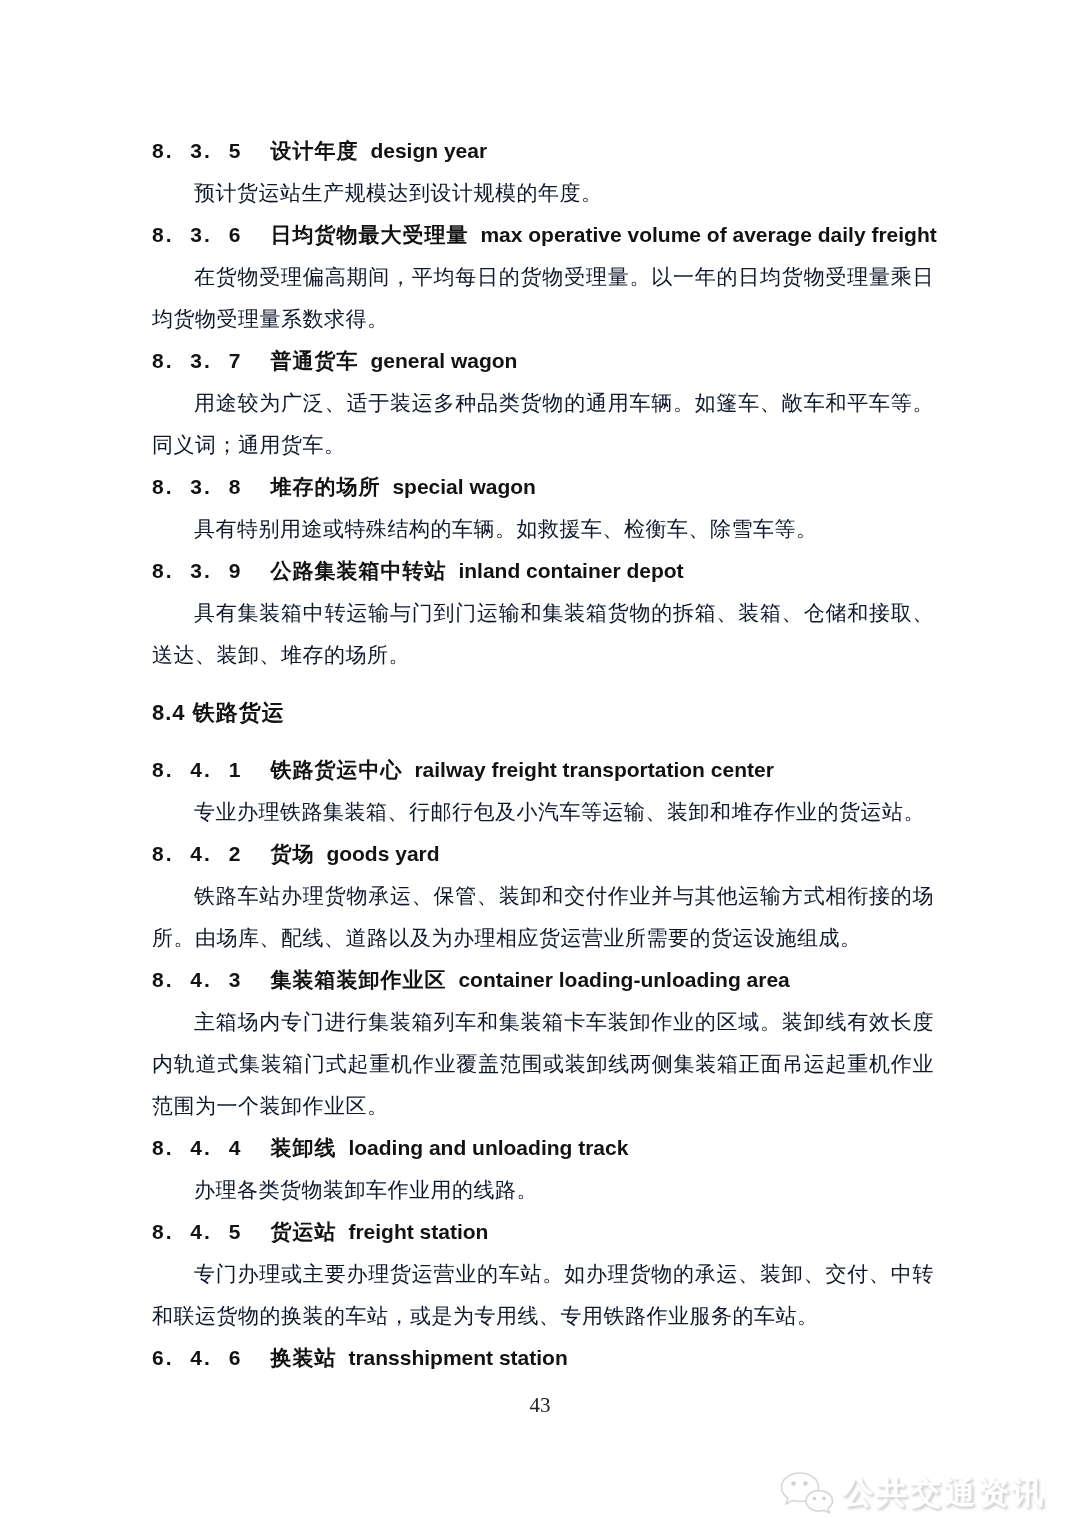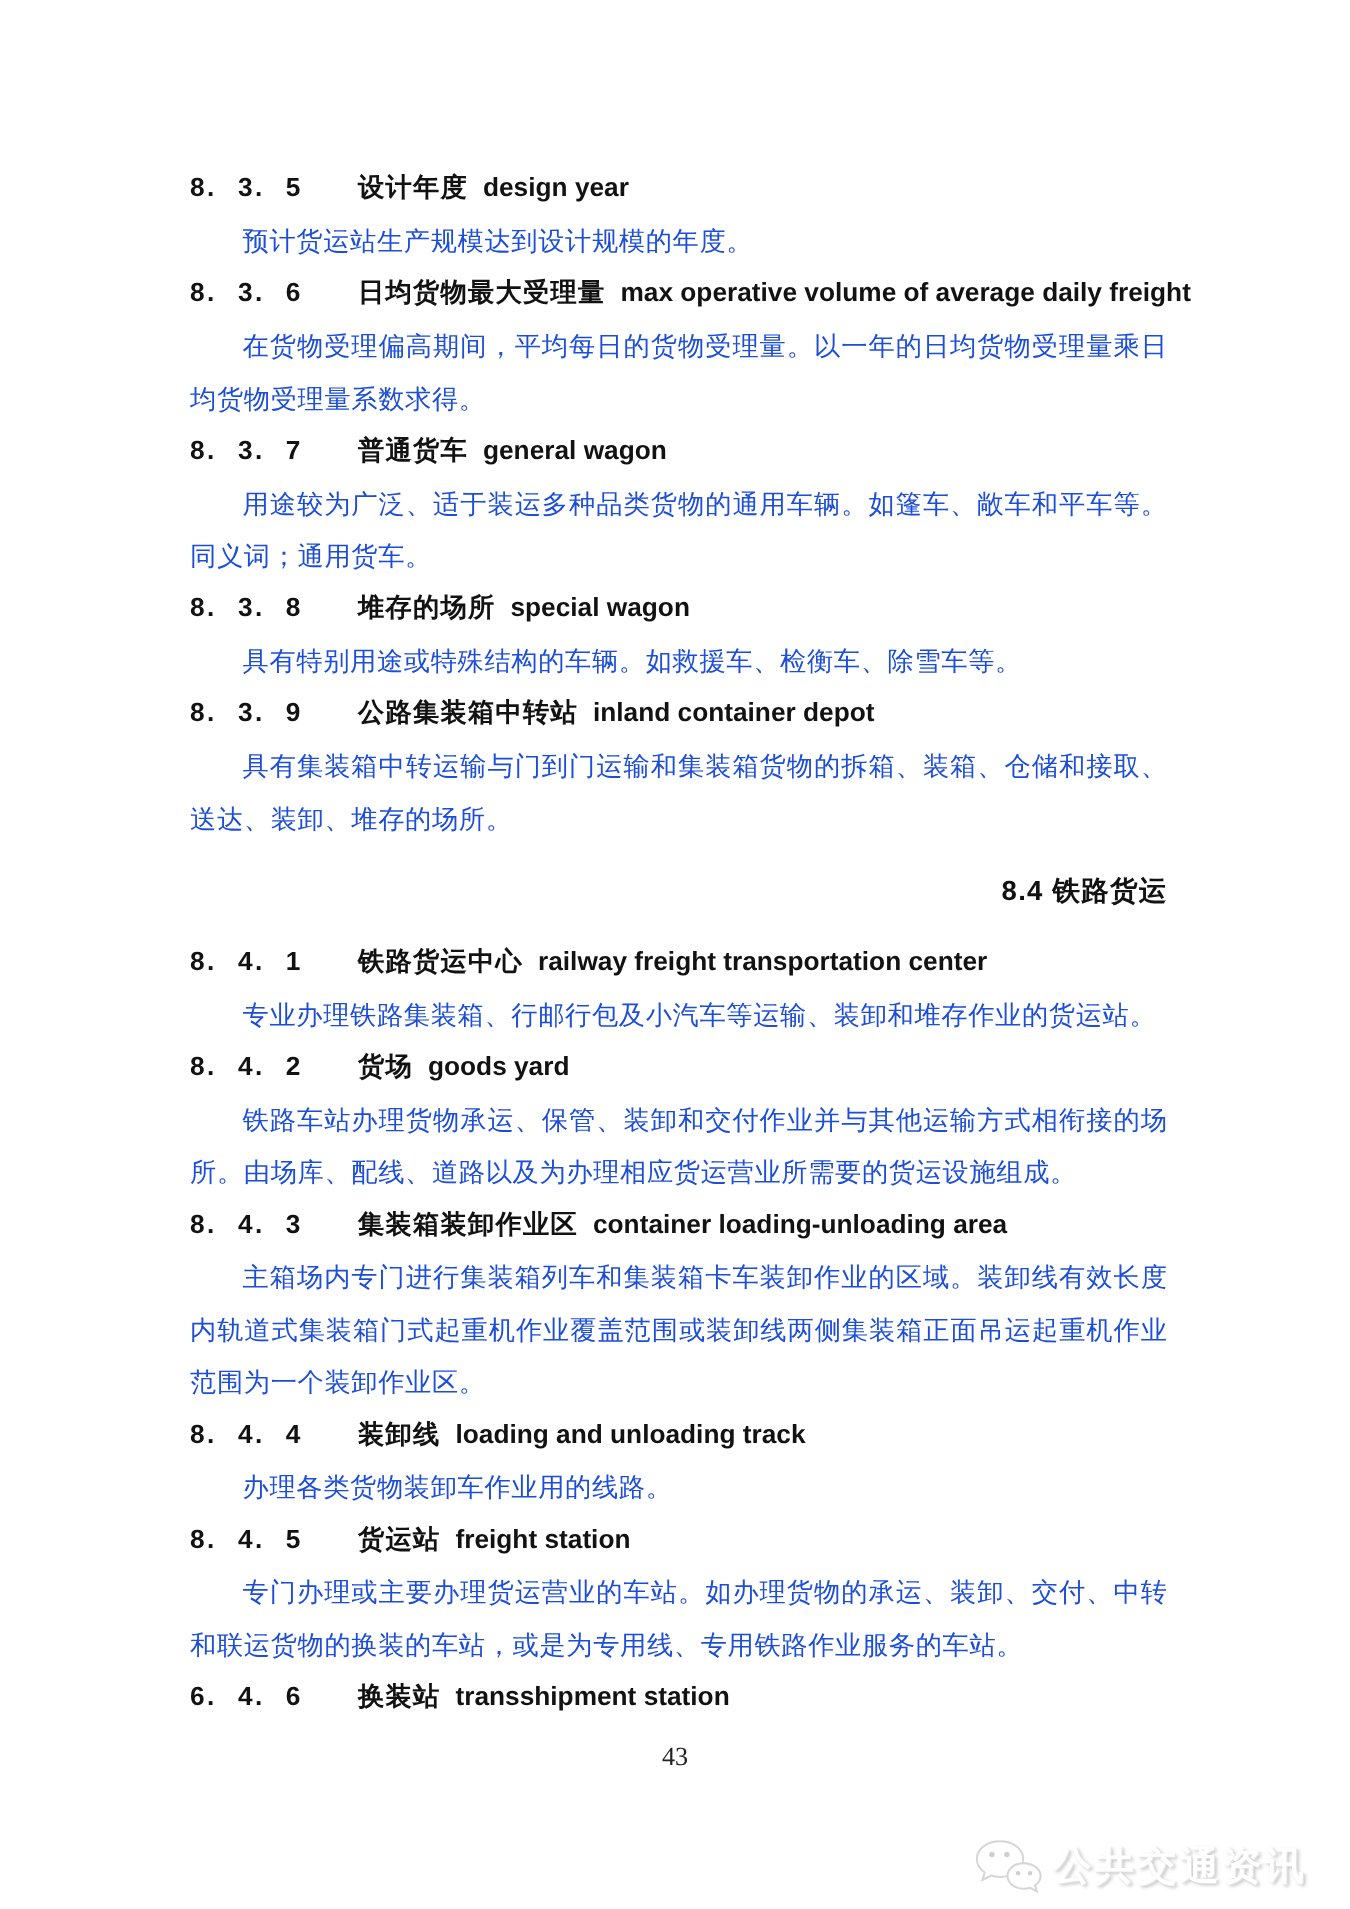--- a/index.html
+++ b/index.html
@@ -25,45 +25,45 @@
     font-family: "Liberation Sans", sans-serif;
     font-weight: bold;
     font-size: 21px;
     line-height: 42px;
     color: #121212;
     white-space: nowrap;
   }
   .entry-num {
     letter-spacing: 2px;
     word-spacing: 9px;
-    margin-right: 44px;
+    margin-right: 28px;
   }
   .entry-zh {
     letter-spacing: 1px;
     margin-right: 12px;
   }
   .entry-en {
     letter-spacing: 0;
   }
   .definition {
     margin: 0;
     font-size: 21px;
     line-height: 42px;
     text-indent: 42px;
     text-align: justify;
     letter-spacing: 0.5px;
-    color: #1d4ed8;
+    color: #0f172a;
     font-family: "Liberation Serif", serif;
   }
   .section-heading {
     font-family: "Liberation Sans", sans-serif;
     font-weight: bold;
     font-size: 22px;
     line-height: 42px;
-    text-align: right;
+    text-align: left;
     margin: 16px 0 15px 0;
     color: #121212;
     letter-spacing: 1px;
   }
   .page-number {
     position: absolute;
     top: 1393px;
     left: 0;
     width: 100%;
     text-align: center;

